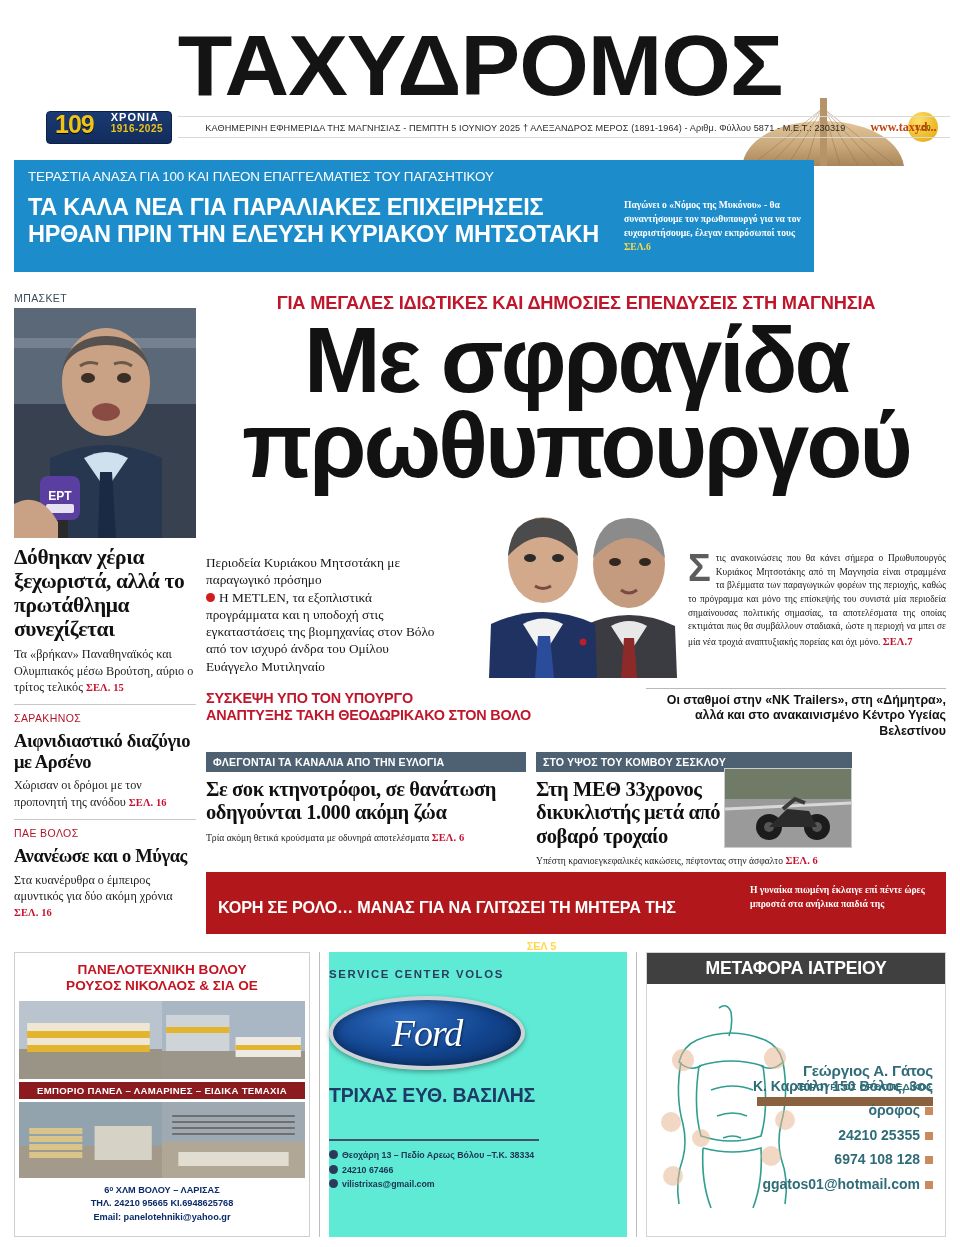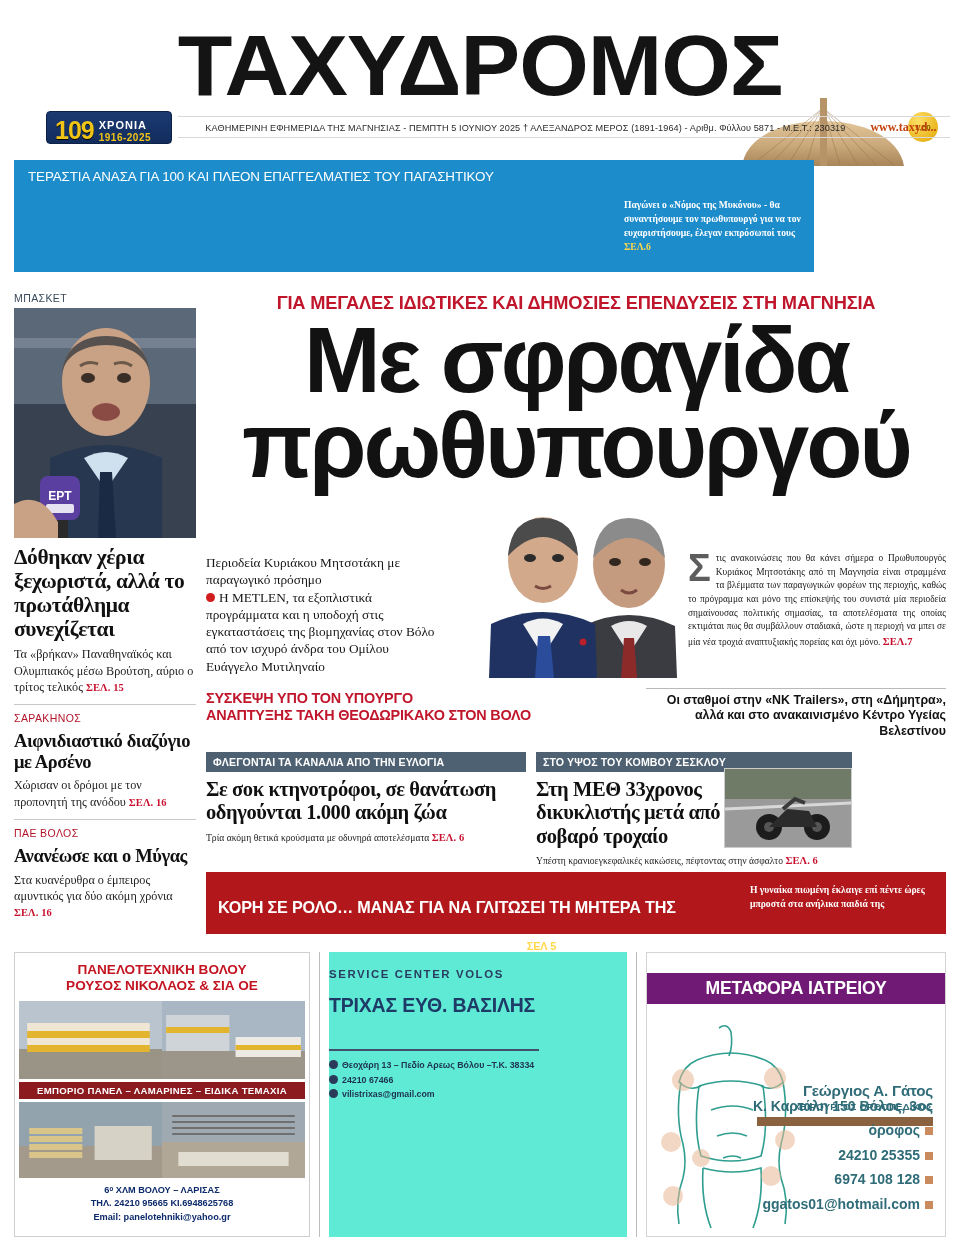--- a/index.html
+++ b/index.html
@@ -26,21 +26,21 @@
     transform: scaleX(1.04);
   }
   .masthead-strip {
     position:absolute; left:46px; right:10px; top:110px;
     height:34px; display:flex; align-items:center;
   }
   .anniv-badge {
     width:126px; height:33px; flex:0 0 126px;
     background:linear-gradient(180deg,#1b3a72 0%, #122c5c 100%);
     border-radius:4px; border:1px solid #0d2047;
-    display:flex; align-items:flex-end; position:relative; overflow:hidden;
+    display:flex; align-items:flex-start; position:relative; overflow:hidden;gap:12px;
   }
   .anniv-num {
     color:#f0c417; font-weight:bold; font-size:25px; letter-spacing:-1px;
     padding-left:8px; text-shadow:0 1px 0 #000; line-height:1;
   }
   .anniv-right { display:flex; flex-direction:column; padding-left:5px; }
   .anniv-word { color:#ffffff; font-weight:bold; font-size:11px; letter-spacing:1px; line-height:1.05; }
   .anniv-years { color:#f0c417; font-size:10px; font-weight:bold; letter-spacing:0.5px; line-height:1.1; }
   .strip-line {
     flex:1; height:22px; border-top:1px solid #d8d8d8; border-bottom:1px solid #d8d8d8;
@@ -211,21 +211,21 @@
     font-family:"Liberation Serif","DejaVu Serif",serif; font-style:italic;
     color:#ffffff; font-size:38px; letter-spacing:-1px; line-height:1;
     text-shadow:1px 1px 2px rgba(0,0,0,.5);
   }
   .ad2-name { color:#1e3a66; font-weight:bold; font-size:19.5px; margin-top:14px; letter-spacing:-0.2px; }
   .ad2-rule { width:210px; border-top:2px solid #42506b; margin-top:32px; }
   .ad2-lines { width:212px; margin-top:7px; font-size:8.8px; color:#1e3252; font-weight:bold; line-height:1.65; }
   .mini-ico { display:inline-block; width:9px; height:9px; border-radius:50%; background:#2a3a58; margin-right:4px; position:relative; top:1px; }
 
   .ad3 { width:300px; background:#ffffff; border:1px solid #d4d4d4; }
-  .ad3-bar { background:#701a75; color:#fff; font-weight:bold; font-size:17.6px; text-align:center; padding:5px 0; letter-spacing:-0.2px;margin-top:20px; }
+  .ad3-bar { background:#404040; color:#fff; font-weight:bold; font-size:17.6px; text-align:center; padding:5px 0; letter-spacing:-0.2px; }
   .ad3-body { position:relative; height:236px; }
   .ad3-doc { position:absolute; right:12px; top:78px; width:176px; text-align:right; }
   .ad3-name { color:#2f6c78; font-weight:bold; font-size:15.2px; letter-spacing:-0.2px; }
   .ad3-spec { color:#2f6c78; font-weight:bold; font-size:9.6px; letter-spacing:0.2px; margin-top:2px; }
   .ad3-brown { height:9px; background:#8b6240; margin-top:5px; }
   .ad3-contacts { position:absolute; right:12px; bottom:24px; width:200px; text-align:right; font-size:14px; color:#2f6c78; line-height:1.75; font-weight:bold; }
   .ad3-contacts .ic { display:inline-block; width:8px; height:8px; margin-left:5px; background:#c98a5e; }
   .torso { position:absolute; left:10px; top:14px; width:150px; height:215px; }
 </style>
 </head>
@@ -272,20 +272,24 @@
       </div>
       <div class="strip-line">
         <span class="strip-text">ΚΑΘΗΜΕΡΙΝΗ ΕΦΗΜΕΡΙΔΑ ΤΗΣ ΜΑΓΝΗΣΙΑΣ  -  ΠΕΜΠΤΗ 5 ΙΟΥΝΙΟΥ 2025  †  ΑΛΕΞΑΝΔΡΟΣ ΜΕΡΟΣ (1891-1964) - Αριθμ. Φύλλου 5871 - Μ.Ε.Τ.: 230319</span>
         <span class="strip-url">www.taxyd...</span>
       </div>
     </div>
   </div>
 
   <div class="blue-banner">
     <div class="bb-kicker">ΤΕΡΑΣΤΙΑ ΑΝΑΣΑ ΓΙΑ 100 ΚΑΙ ΠΛΕΟΝ ΕΠΑΓΓΕΛΜΑΤΙΕΣ ΤΟΥ ΠΑΓΑΣΗΤΙΚΟΥ</div>
+    <div class="bb-main">
+      <div class="bb-line">ΤΑ ΚΑΛΑ ΝΕΑ ΓΙΑ ΠΑΡΑΛΙΑΚΕΣ ΕΠΙΧΕΙΡΗΣΕΙΣ</div>
+      <div class="bb-line">ΗΡΘΑΝ ΠΡΙΝ ΤΗΝ ΕΛΕΥΣΗ ΚΥΡΙΑΚΟΥ ΜΗΤΣΟΤΑΚΗ</div>
+    </div>
     <div class="bb-side">
       <span>Παγώνει ο «Νόμος της Μυκόνου» - θα συναντήσουμε τον πρωθυπουργό για να τον ευχαριστήσουμε, έλεγαν εκπρόσωποί τους</span>
       <span class="sel-y">ΣΕΛ.6</span>
     </div>
   </div>
 
   <div class="sidebar">
 
     <div>
       <div class="sb-kicker">ΜΠΑΣΚΕΤ</div>
@@ -511,20 +515,23 @@
         <div>6ᵒ ΧΛΜ ΒΟΛΟΥ – ΛΑΡΙΣΑΣ</div>
         <div>ΤΗΛ.  24210 95665 ΚΙ.6948625768</div>
         <div class="em">Email: panelotehniki@yahoo.gr</div>
       </div>
     </div>
 
     <div class="ad-sep"></div>
 
     <div class="ad ad2">
       <div class="ad2-top">SERVICE CENTER VOLOS</div>
+      <div class="ford-oval">
+        <span class="ford-word">Ford</span>
+      </div>
       <div class="ad2-name">ΤΡΙΧΑΣ ΕΥΘ. ΒΑΣΙΛΗΣ</div>
       <div class="ad2-rule"></div>
       <div class="ad2-lines">
         <div><span class="mini-ico"></span><span>Θεοχάρη 13 – Πεδίο Αρεως Βόλου –Τ.Κ. 38334</span></div>
         <div><span class="mini-ico"></span><span>24210 67466</span></div>
         <div><span class="mini-ico"></span><span>vilistrixas@gmail.com</span></div>
       </div>
     </div>
 
     <div class="ad-sep"></div>

